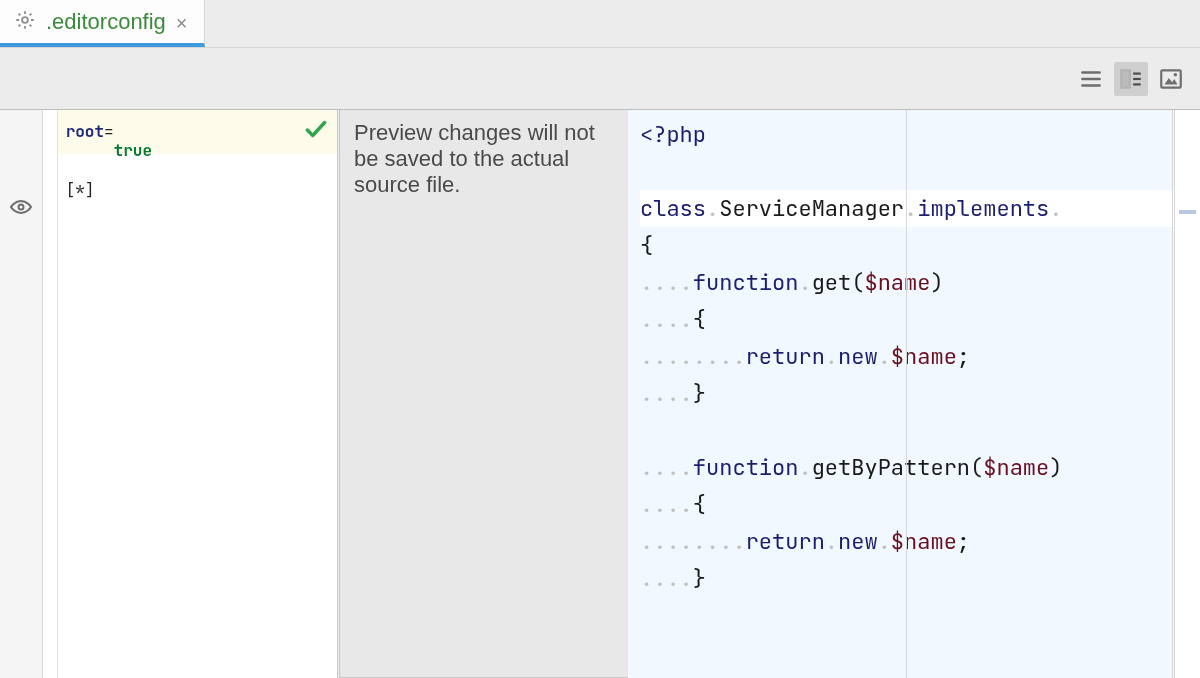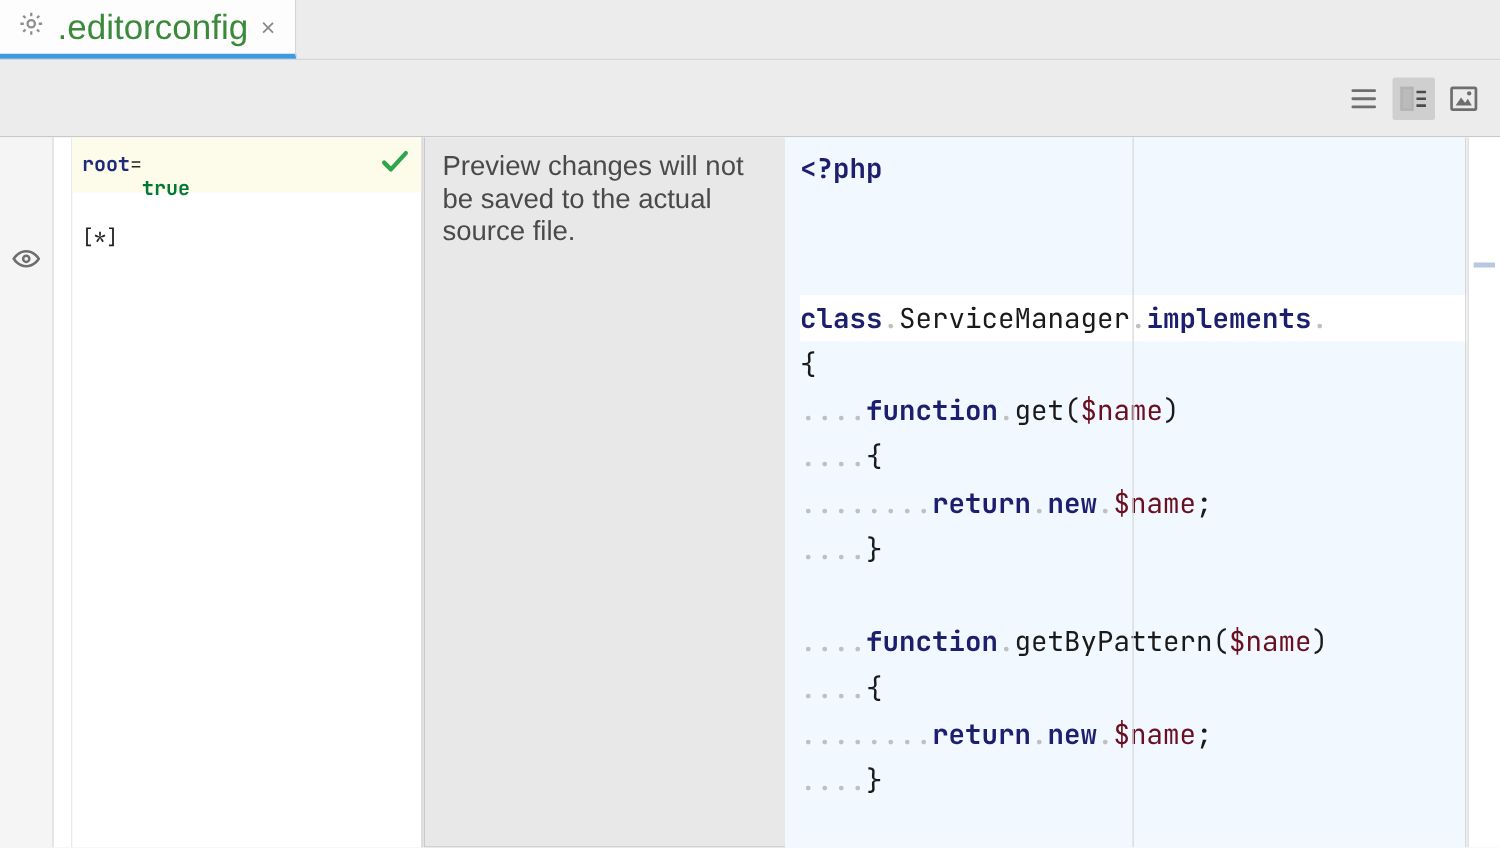--- a/index.html
+++ b/index.html
@@ -28,21 +28,21 @@
     display: flex;
     align-items: center;
     gap: 10px;
     background: #fdfdfd;
     padding: 0 16px 0 14px;
     border-right: 1px solid #d6d6d6;
     border-bottom: 4px solid #3f9bde;
     position: relative;
   }
   .tab .label {
-    font-size: 28px;
+    font-size: 22px;
     color: #3b8a3b;
   }
   .tab .close {
     color: #8a8a8a;
     font-size: 20px;
     line-height: 1;
     padding-top: 2px;
   }
   .tab svg.gear { width: 22px; height: 22px; }
   .toolbar-row {
@@ -163,30 +163,29 @@
     border-left: 1px solid #d7d7d7;
   }
   .guide {
     position: absolute;
     top: 0;
     bottom: 0;
     width: 1px;
     background: #d7d7d7;
   }
 
-  .tok-kw  { color: #1b1f6e; font-weight: bold; }   
+  .tok-kw  { color: #1b1f6e; font-weight: normal; }   
   .tok-id  { color: #1a1a1a; }
   .tok-var { color: #6a0f1f; }                      
   .tok-pun { color: #1a1a1a; }
   .ws-dot  { color: #c0c0c0; }
   .hl-line {
     background: #fff;
     display: inline-block;
     min-width: 560px;
-    margin-top: 46px;
   }
 </style>
 </head>
 <body>
 
 <div class="ide">
 
   <div class="tabbar">
     <div class="tab">
       <span>

